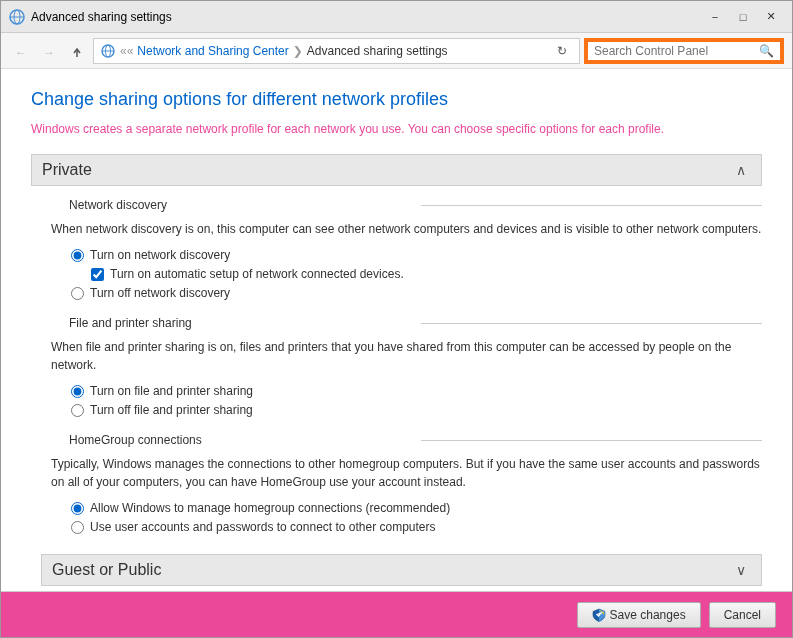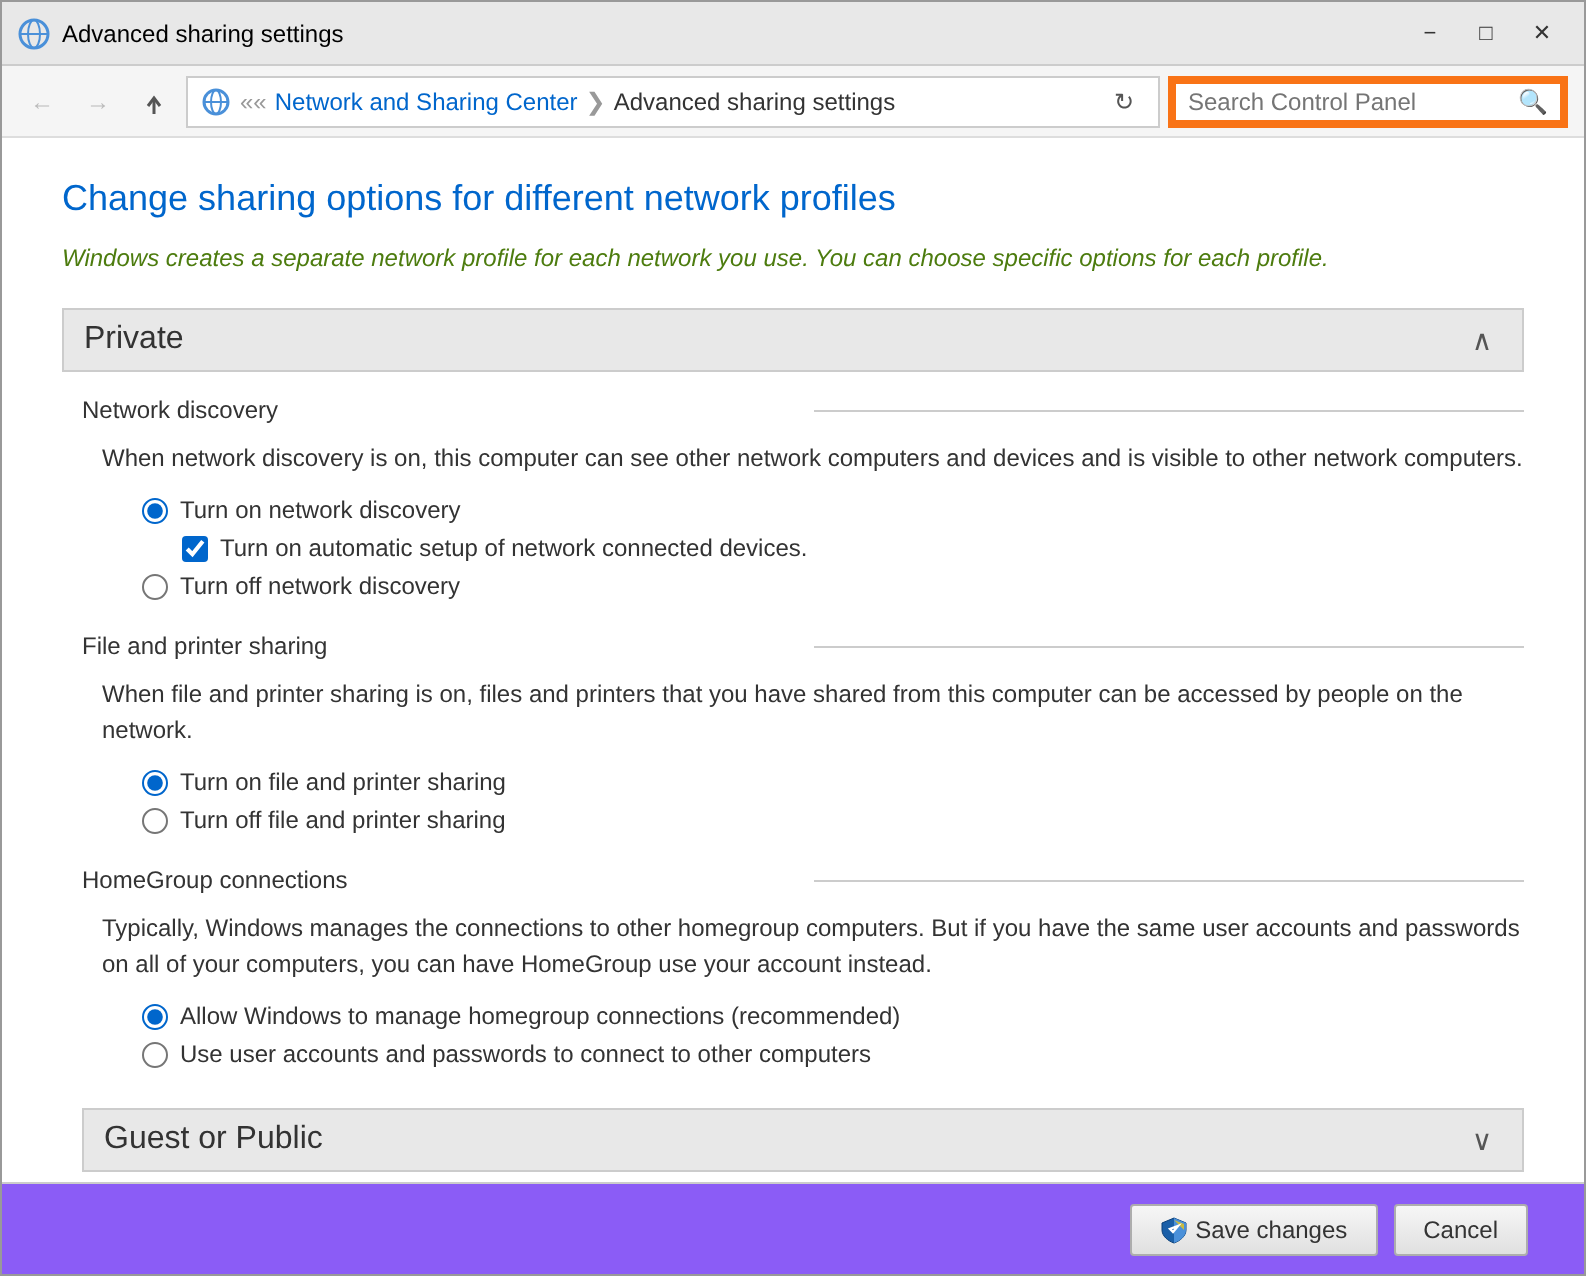--- a/index.html
+++ b/index.html
@@ -149,24 +149,23 @@
     .main-content::-webkit-scrollbar-track { background: #f0f0f0; }
     .main-content::-webkit-scrollbar-thumb { background: #c0c0c0; border: 2px solid #f0f0f0; }
     .page-title {
       font-size: 18px;
       color: #0066cc;
       font-weight: normal;
       margin-bottom: 10px;
     }
     .page-desc {
       font-size: 12px;
-      color: #4d7c0f;
+      color: #ec4899;
       margin-bottom: 16px;
       line-height: 1.5;
-      font-style: italic;
     }
     .section-header {
       display: flex;
       align-items: center;
       background: #e8e8e8;
       padding: 5px 10px;
       margin-bottom: 12px;
       border: 1px solid #ccc;
     }
     .section-header-text {
@@ -192,20 +191,21 @@
     }
     .subsection-title-row {
       display: flex;
       align-items: center;
       margin-bottom: 8px;
     }
     .subsection-title {
       font-size: 12px;
       color: #333;
       flex: 1;
+      margin-left: 28px;
     }
     .subsection-line {
       flex: 1;
       height: 1px;
       background: #ccc;
       margin-left: 10px;
     }
     .subsection-desc {
       font-size: 12px;
       color: #333;
@@ -233,27 +233,27 @@
       margin-bottom: 5px;
       font-size: 12px;
       color: #333;
       padding-left: 20px;
     }
     .checkbox-item input[type=checkbox] {
       margin-right: 6px;
       accent-color: #0066cc;
     }
     .footer {
-      background: #8b5cf6;
+      background: #ec4899;
       border-top: 1px solid #ccc;
       height: 46px;
       display: flex;
       align-items: center;
       justify-content: flex-end;
-      padding: 0 28px;
+      padding: 0 16px;
       gap: 8px;
       flex-shrink: 0;
     }
     .footer-btn {
       height: 26px;
       padding: 0 14px;
       border: 1px solid #adadad;
       background: linear-gradient(to bottom, #f6f6f6, #e0e0e0);
       font-size: 12px;
       cursor: pointer;

